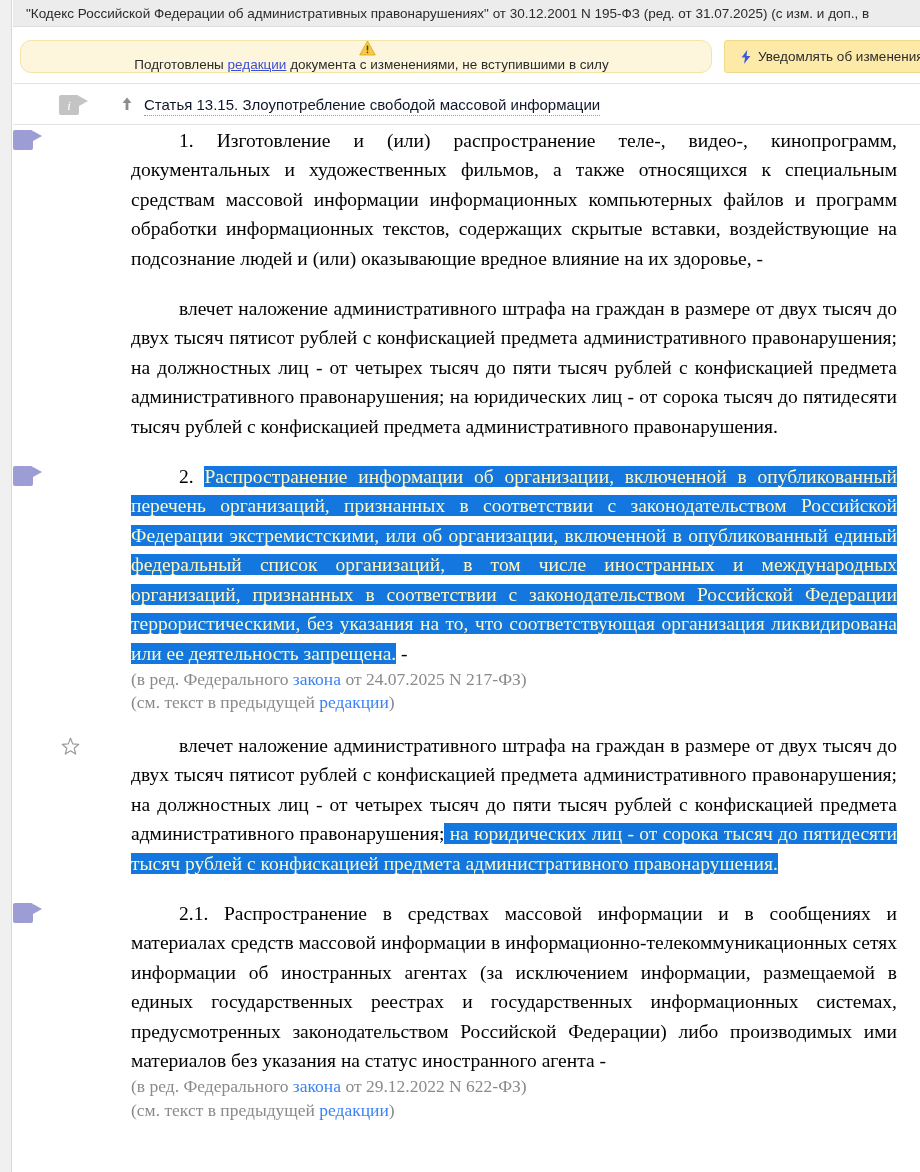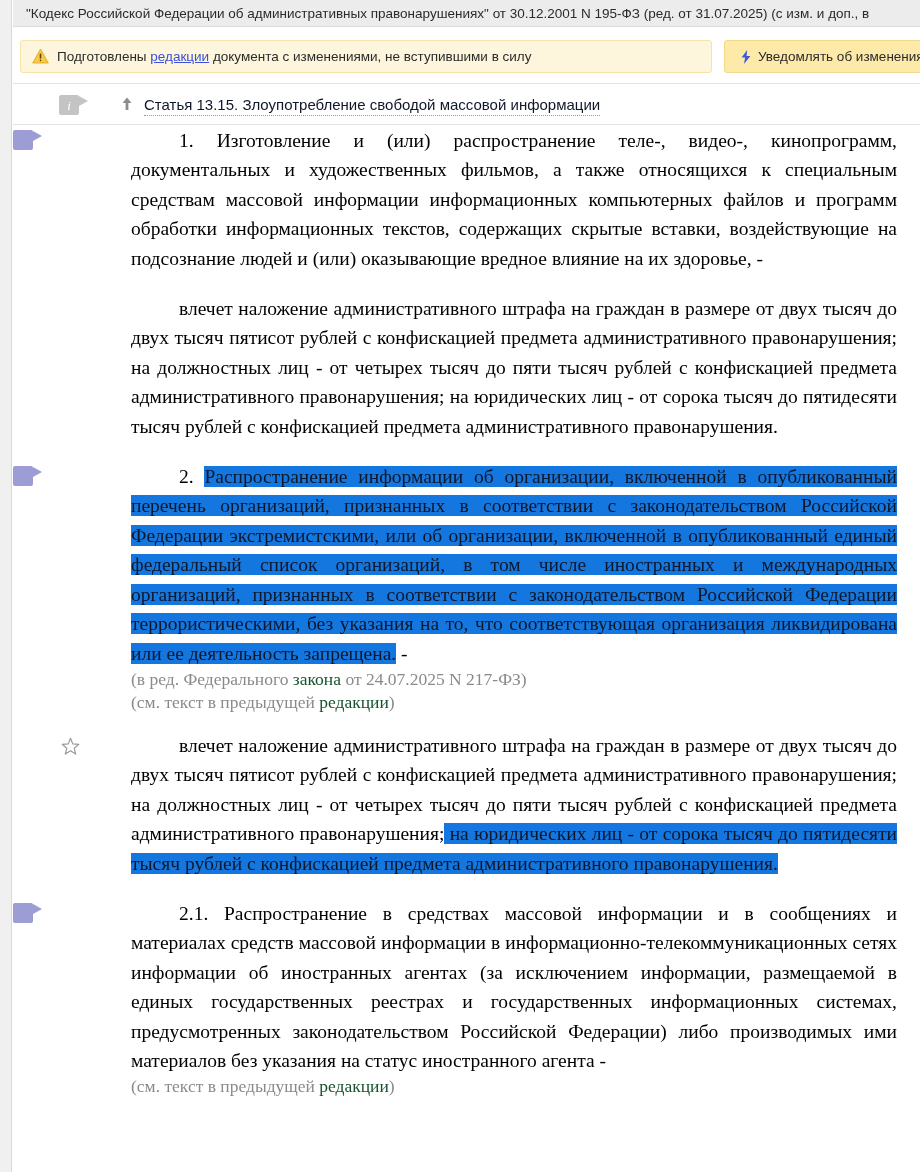--- a/index.html
+++ b/index.html
@@ -63,27 +63,28 @@
     box-sizing: border-box;
   }
   .notice-banner {
     position: absolute;
     left: 7px;
     top: 12px;
     width: 692px;
     height: 33px;
     background: #fdf6dd;
     border: 1px solid #f3e4a8;
-    border-radius: 3px;
+    border-radius: 11px;
     box-sizing: border-box;
     display: flex;
     align-items: center;
     padding-left: 11px;
     white-space: nowrap;
     overflow: hidden;
+    flex-direction: column;
   }
   .notice-text {
     font-family: "Liberation Sans", "DejaVu Sans", sans-serif;
     font-size: 13.5px;
     color: #2b2b2b;
   }
   .notice-text a {
     color: #3b4fd8;
     text-decoration: underline;
   }
@@ -227,29 +228,29 @@
   .ref {
     width: 766px;
     margin-left: 118px;
     font-size: 17.5px;
     line-height: 23.5px;
     color: #8a8a8a;
     text-align: left;
     white-space: nowrap;
   }
   .ref a {
-    color: #14532d;
+    color: #3b82f6;
     text-decoration: none;
   }
   .gap-md { height: 16px; }
   .gap-lg { height: 21px; }
 
   mark.sel {
     background: #1477e0;
-    color: #0f172a;
+    color: #fef9c3;
     padding: 0;
   }
 </style>
 </head>
 <body>
 
 <div class="gutter"></div>
 
 <div class="doc-titlebar">
   <span class="t">"Кодекс Российской Федерации об административных правонарушениях" от 30.12.2001 N 195-ФЗ (ред. от 31.07.2025) (с изм. и доп., в</span>
@@ -337,16 +338,17 @@
   <div class="gap-lg"></div>
 
   <div class="para indent">
     <span class="marker info-icon violet" style="left:-118px;">
       <span class="body">i</span>
       <span class="tail"></span>
     </span>
     <span>2.1. Распространение в средствах массовой информации и в сообщениях и материалах средств массовой информации в информационно-телекоммуникационных сетях информации об иностранных агентах (за исключением информации, размещаемой в единых государственных реестрах и государственных информационных системах, предусмотренных законодательством Российской Федерации) либо производимых ими материалов без указания на статус иностранного агента -</span>
   </div>
 
+  <div class="ref"><span>(в ред. Федерального </span><a href="#">закона</a><span> от 29.12.2022 N 622-ФЗ)</span></div>
 
   <div class="ref"><span>(см. текст в предыдущей </span><a href="#">редакции</a><span>)</span></div>
 
 </div>
 
 </body></html>

